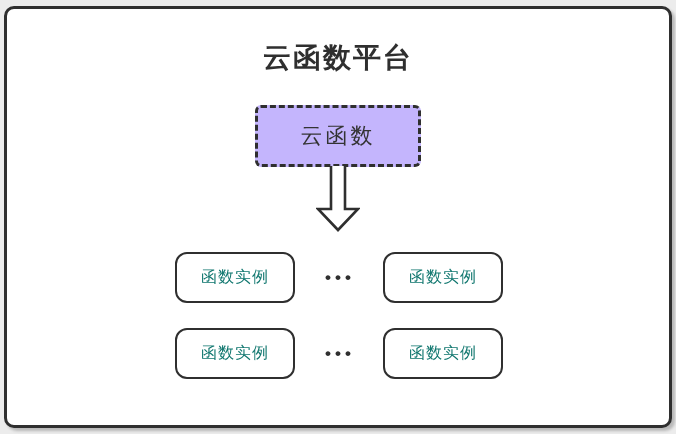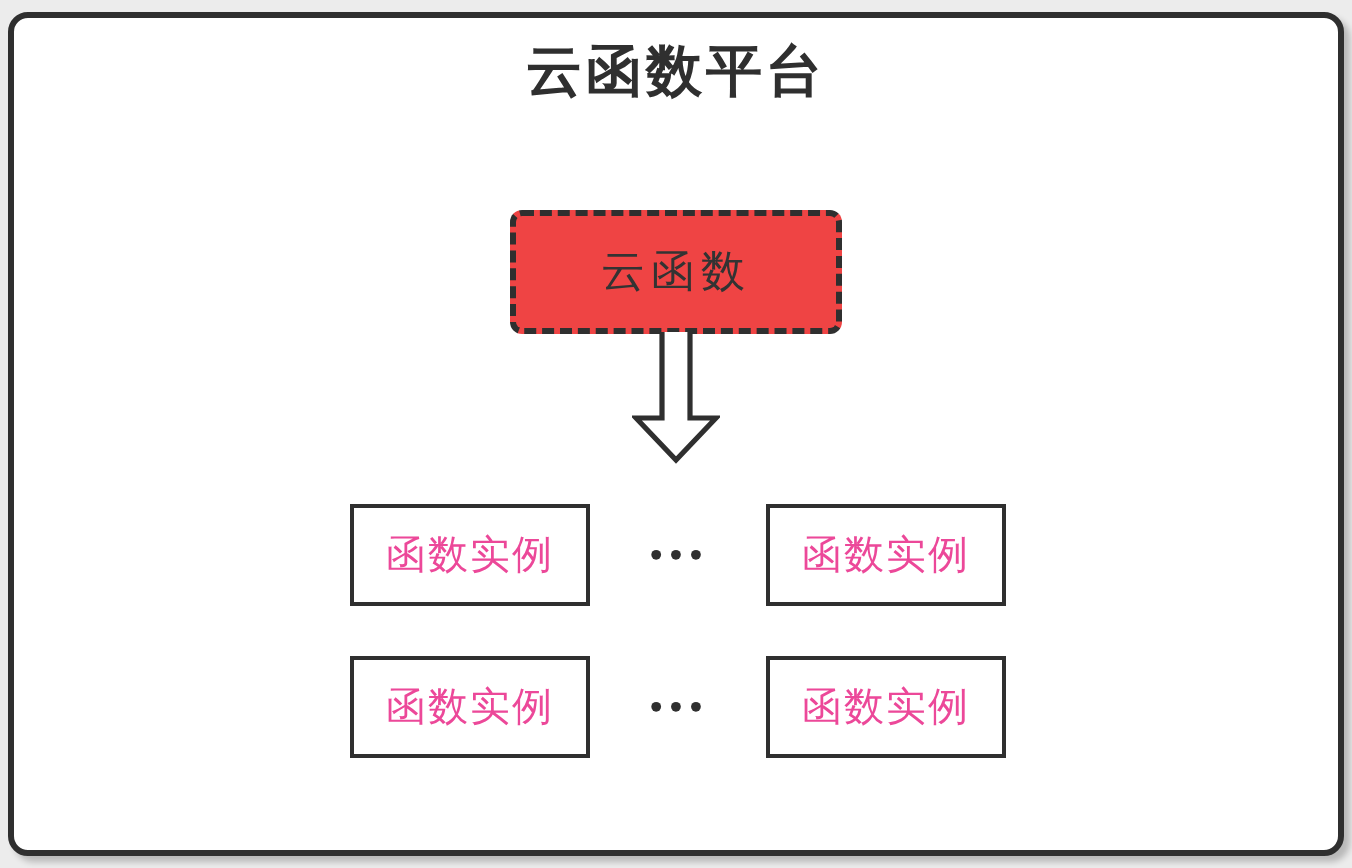--- a/index.html
+++ b/index.html
@@ -18,67 +18,67 @@
     width: 668px;
     height: 422px;
     box-sizing: border-box;
     background: #ffffff;
     border: 3px solid #2f2f2f;
     border-radius: 10px;
     box-shadow: 3px 3px 3px rgba(0,0,0,0.22);
   }
   .title {
     position: absolute;
-    top: 8px;
+    top: 30px;
     left: 0;
     width: 100%;
     text-align: center;
     font-size: 28px;
     font-weight: bold;
     letter-spacing: 2px;
     color: #2f2f2f;
   }
   .dashed-box {
     position: absolute;
     left: 248px;
     top: 96px;
     width: 166px;
     height: 62px;
     box-sizing: border-box;
     border: 3px dashed #2f2f2f;
     border-radius: 6px;
-    background: #ef4444;
+    background: #c4b5fd;
     display: flex;
     align-items: center;
     justify-content: center;
     font-size: 22px;
     letter-spacing: 3px;
     color: #333333;
   }
   .arrow {
     position: absolute;
     left: 309px;
     top: 157px;
     width: 44px;
     height: 66px;
   }
   .node {
     position: absolute;
     width: 120px;
     height: 51px;
     box-sizing: border-box;
     border: 2.5px solid #2f2f2f;
-    border-radius: 0;
+    border-radius: 12px;
     background: #ffffff;
     display: flex;
     align-items: center;
     justify-content: center;
-    font-size: 20px;
+    font-size: 16px;
     letter-spacing: 1px;
-    color: #ec4899;
+    color: #0f766e;
   }
   .row1 { top: 243px; }
   .row2 { top: 319px; }
   .col-left  { left: 168px; }
   .col-right { left: 376px; }
   .dots {
     position: absolute;
     left: 296px;
     width: 70px;
     height: 51px;

